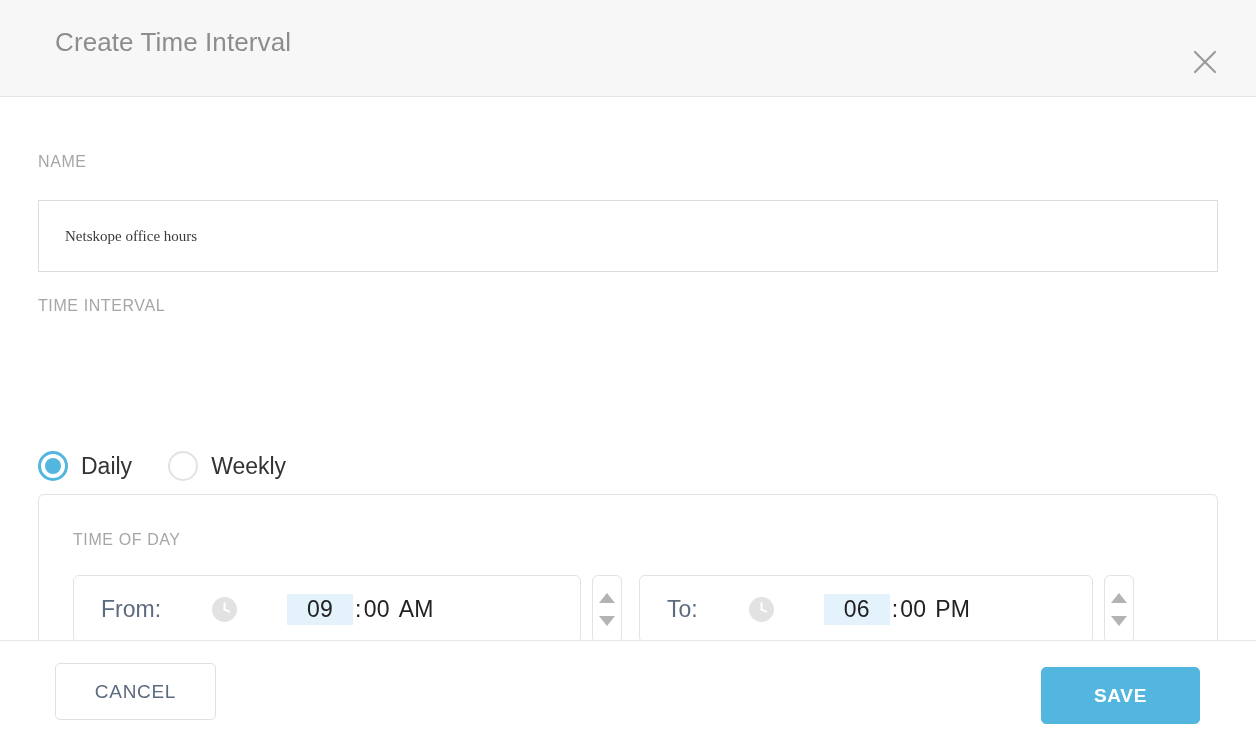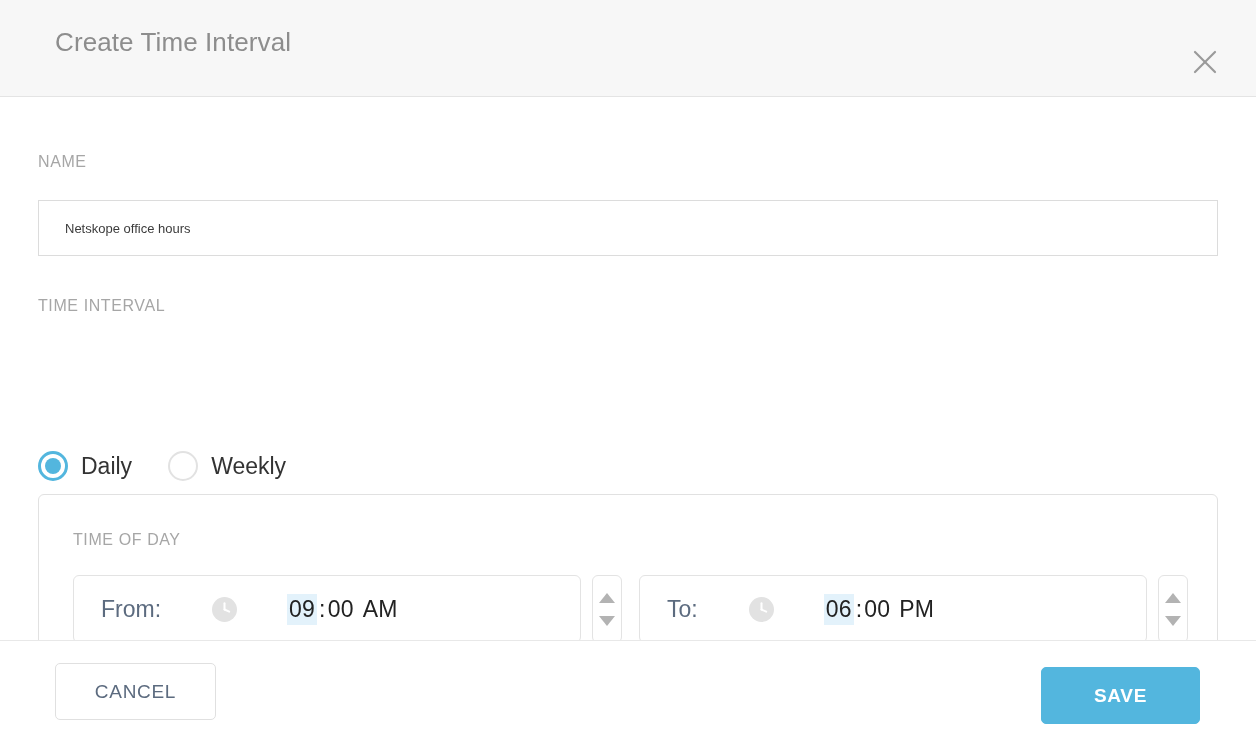--- a/index.html
+++ b/index.html
@@ -74,27 +74,27 @@
     text-transform: uppercase;
   }
 
   #name-label { left: 38px; top: 56px; }
 
   .name-input {
     position: absolute;
     left: 38px;
     top: 103px;
     width: 1180px;
-    height: 56px;
+    height: 72px;
     box-sizing: border-box;
     border: 1px solid #dcdcdc;
     border-radius: 0;
     background: #ffffff;
-    font-family: Liberation Sans, sans-serif;
-    font-size: 13px;
+    font-family: Liberation Serif, serif;
+    font-size: 15px;
     color: #3b3b3b;
     padding: 0 26px;
     outline: none;
   }
   .name-input::placeholder { color: #bdbdbd; }
 
   #interval-label { left: 38px; top: 200px; }
 
   
   .radio-row {
@@ -180,21 +180,21 @@
     border: 1px solid #e3e3e3;
     border-radius: 6px;
     background: #ffffff;
     display: flex;
     align-items: center;
     padding: 0 0 0 27px;
     cursor: text;
     gap: 38px;
   }
   .time-field.from { width: 508px; }
-  .time-field.to   { width: 508px; }
+  .time-field.to   { width: 454px; }
 
   .time-prefix {
     font-size: 23px;
     color: #5c6b7f;
     white-space: nowrap;
   }
   .clock-icon {
     margin-left: 13px;
     margin-right: 12px;
     flex: none;
@@ -203,21 +203,21 @@
   .time-value {
     font-size: 23px;
     color: #222222;
     display: flex;
     align-items: baseline;
     white-space: nowrap;
     letter-spacing: 0.2px;
   }
   .time-seg.selected {
     background: #e3f2fb;
-    padding: 2px 2px;
+    padding: 2px 20px;
   }
   .time-colon { padding: 0 2px; }
   .time-ampm { margin-left: 9px; }
 
   
   .spinner {
     width: 30px;
     height: 68px;
     margin-left: 11px;
     box-sizing: border-box;

